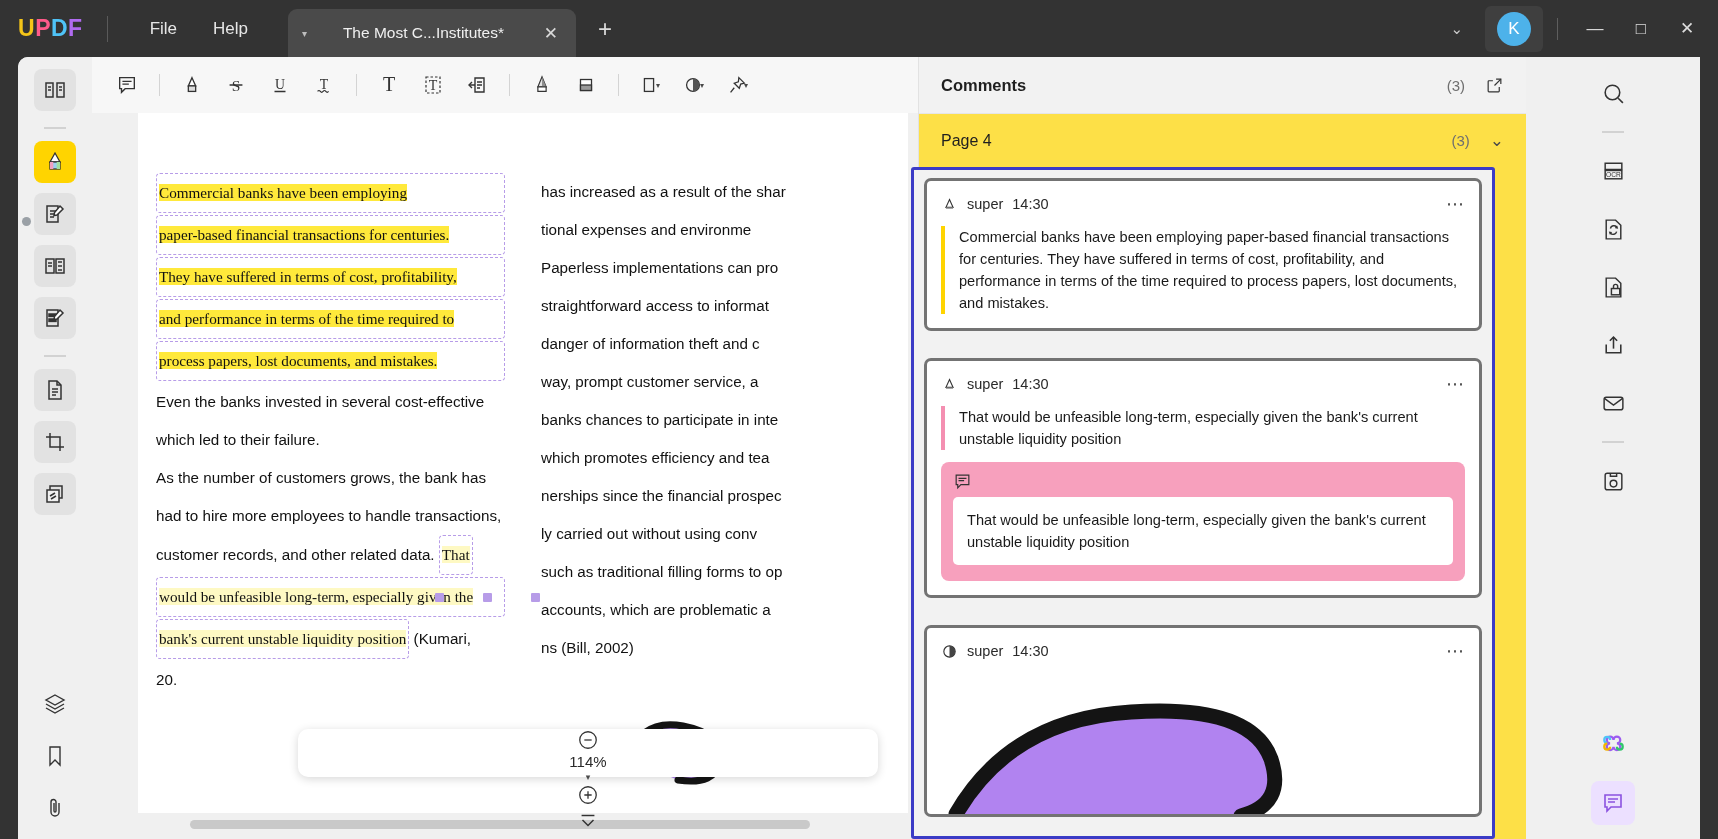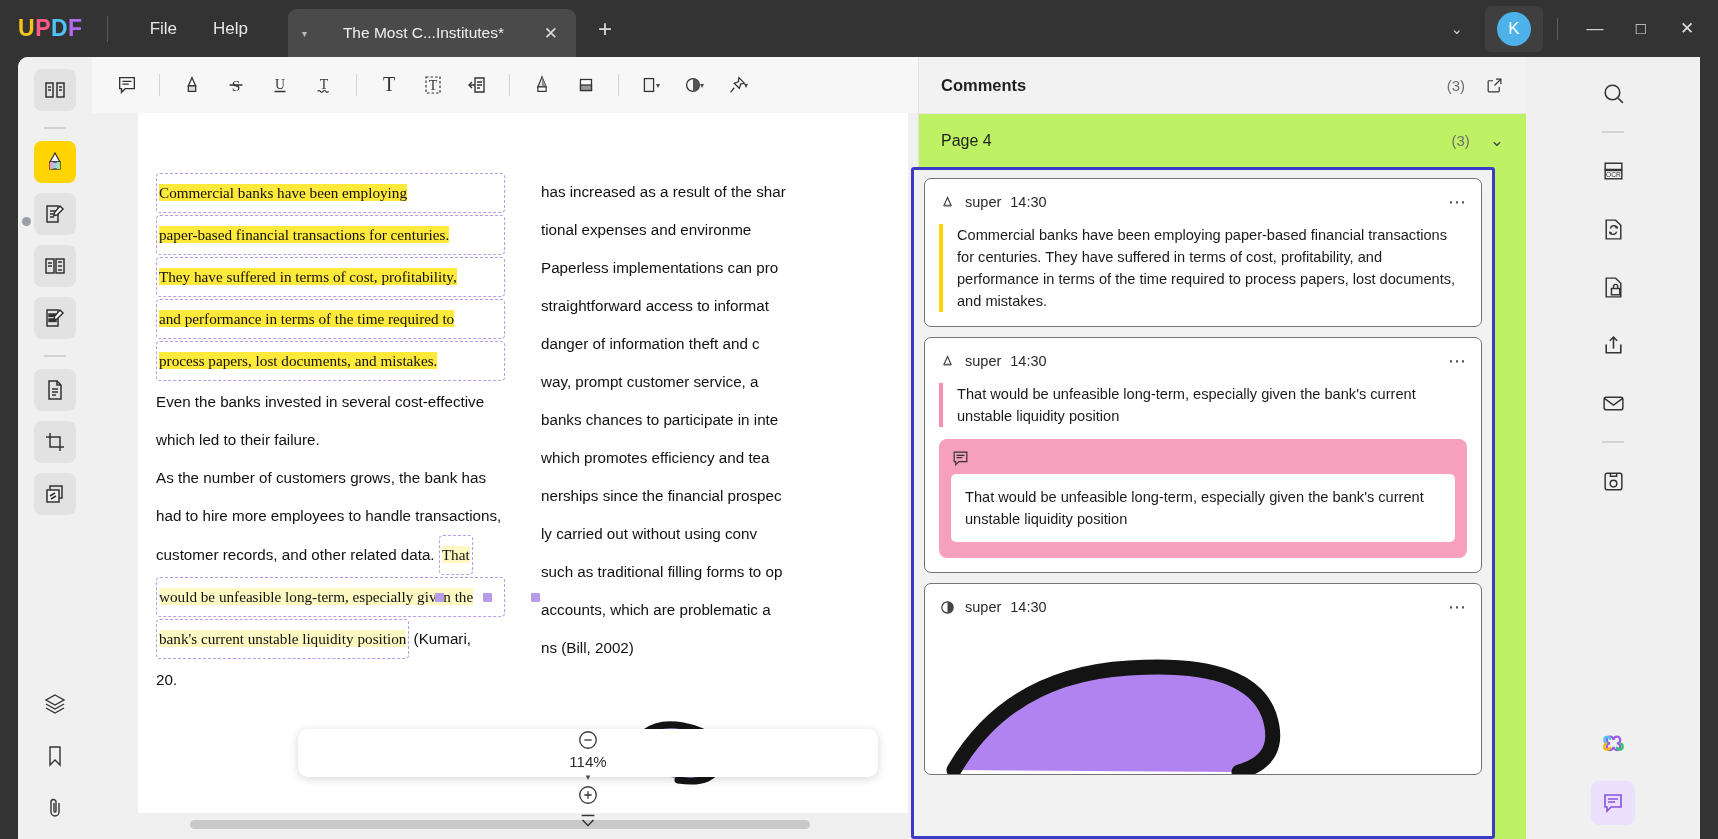--- a/index.html
+++ b/index.html
@@ -116,41 +116,41 @@
   }
 
   
   .hscroll {
     position:absolute; bottom:10px; left:98px; width:800px; height:9px; background:transparent;
   }
   .hscroll .thumb { width:620px;height:9px;background:#c9c9c9;border-radius:5px; }
 
   
   .comments {
-    position:absolute; top:0; left:900px; width:608px; height:782px; background:#bef264;
+    position:absolute; top:0; left:900px; width:608px; height:782px; background:#fde047;
     border-left:1px solid #e2e2e2;
   }
   .cm-head {
     height:56px; display:flex; align-items:center; padding:0 22px; background:#f2f2f2;
   }
   .cm-title { font-size:16.5px; font-weight:bold; color:#1f1f1f; }
   .cm-head-right { margin-left:auto; display:flex; align-items:center; gap:20px; }
   .cm-count { font-size:15px; color:#6f6f6f; }
   .cm-pagerow {
     height:54px; display:flex; align-items:center; padding:0 22px; border-top:1px solid #e6e6e6;
   }
   .cm-pagelabel { font-size:16px; color:#1f1f1f; }
   .cm-list {
     position:absolute; top:110px; left:-8px; width:584px; height:672px;
     border:3px solid #3b3bc6; border-radius:3px; padding:8px 10px 0 10px; background:#f2f2f2;
     overflow:hidden;
   }
   .card {
-    background:#ffffff; border:1px solid #737373; border-radius:7px;
-    margin-bottom:10px; padding:12px 14px 14px 14px; position:relative;
+    background:#ffffff; border:3px solid #737373; border-radius:7px;
+    margin-bottom:27px; padding:12px 14px 14px 14px; position:relative;
   }
   .card-head { display:flex; align-items:center; gap:9px; }
   .card-author { font-size:14.5px; color:#2a2a2a; }
   .card-dots { margin-left:auto; color:#4a4a4a; font-size:18px; letter-spacing:1px; }
   .quote {
     margin-top:11px; padding-left:14px; border-left:4px solid #ffd400;
     font-size:14.6px; line-height:22px; color:#1a1a1a;
   }
   .quote.pink { border-left-color:#f48fb1; }
   .reply {

